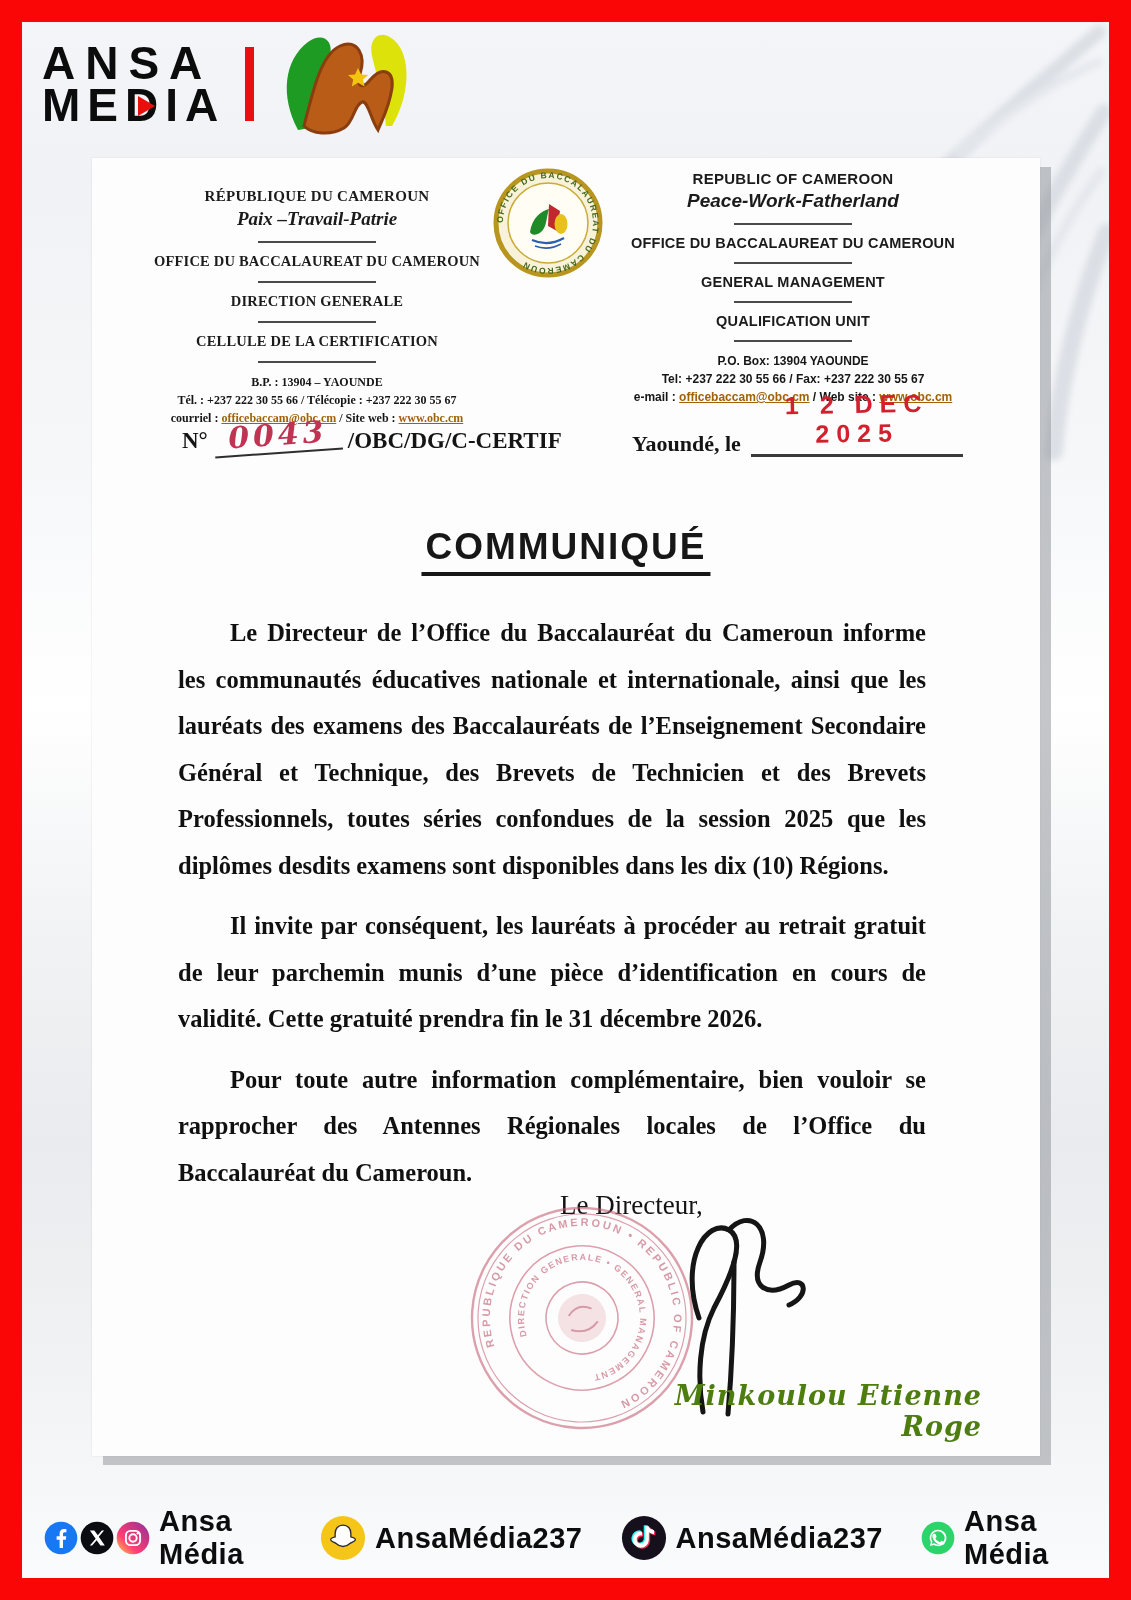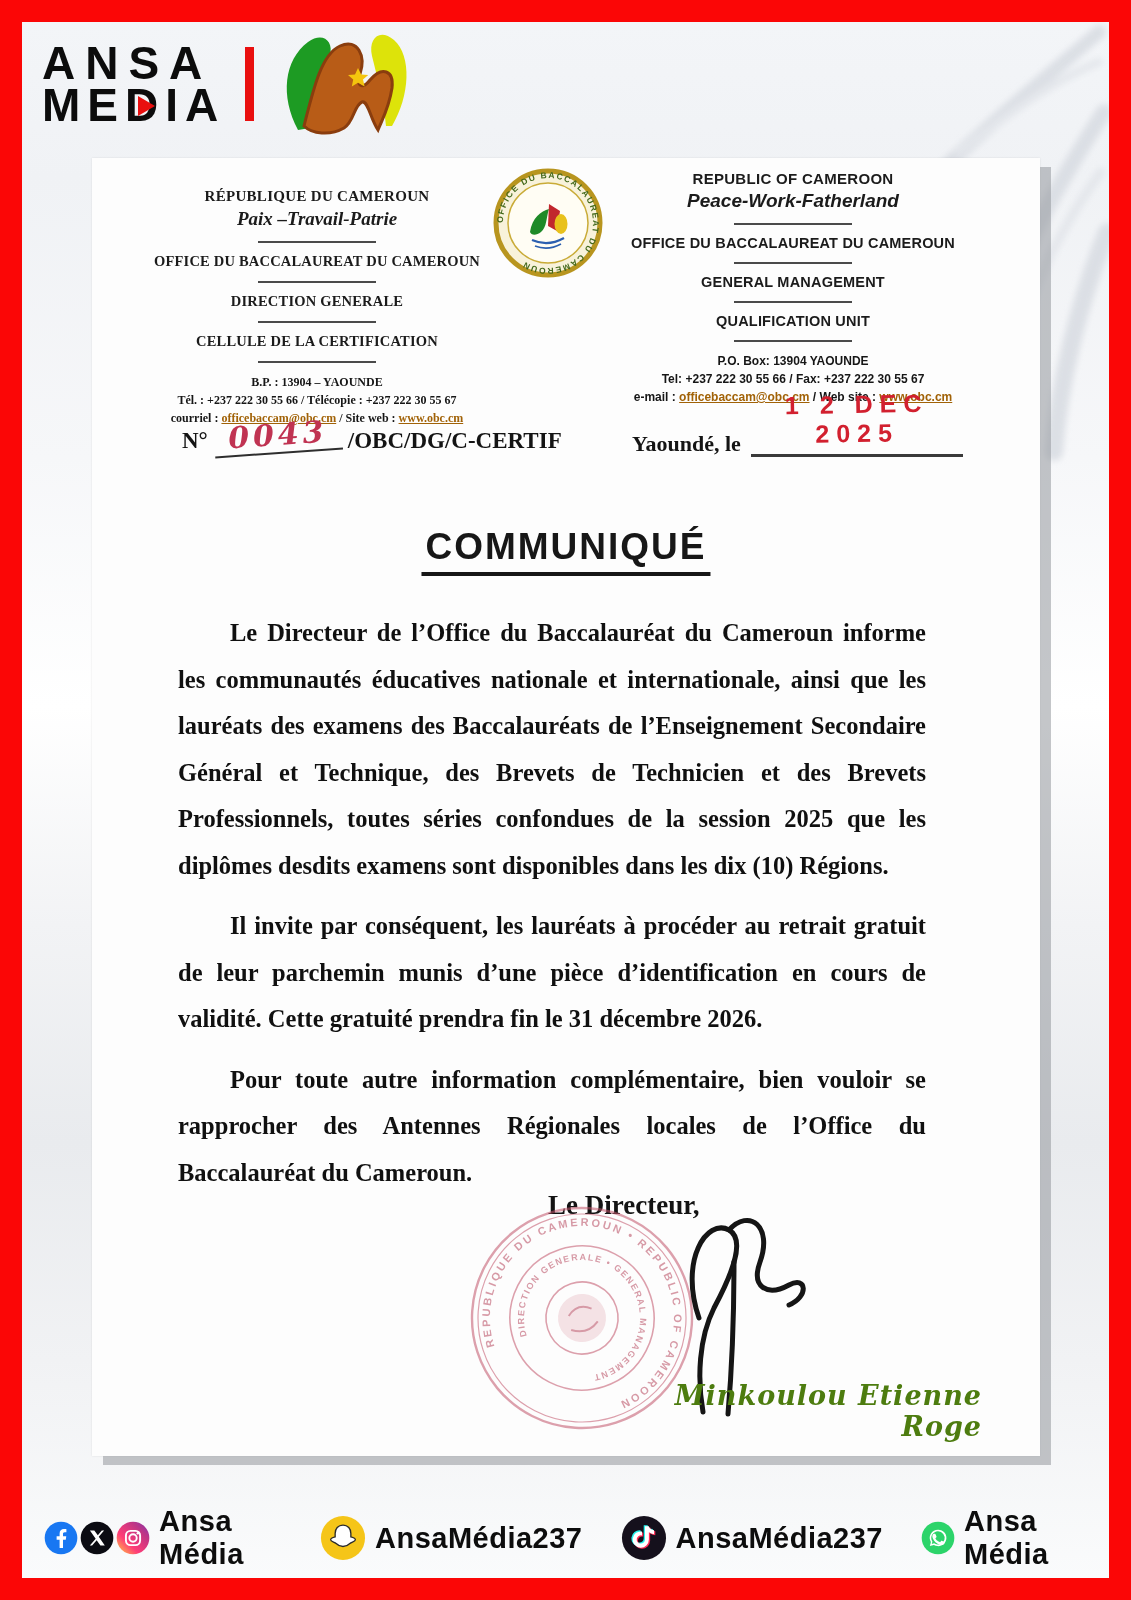--- a/index.html
+++ b/index.html
@@ -51,22 +51,22 @@
 
   .doc-title{position:absolute;left:50%;top:368px;transform:translateX(-50%);
              font-size:37px;font-weight:bold;letter-spacing:2px;color:#171717;
              border-bottom:4px solid #171717;padding:0 4px 4px 4px;}
 
   .body-text{position:absolute;left:86px;top:452px;width:748px;text-align:justify;
              font-family:"Liberation Serif",serif;font-weight:bold;font-size:24.5px;
              line-height:1.9;color:#101010;}
   .body-text p{margin:0 0 14px 0;text-indent:52px;}
 
-  .sig-role{position:absolute;left:456px;top:1032px;font-family:"Liberation Serif",serif;
-            font-weight:bold;font-size:27px;color:#131313;}
+  .sig-role{position:absolute;left:468px;top:1032px;font-family:"Liberation Serif",serif;
+            font-weight:normal;font-size:27px;color:#131313;}
   .stamp{position:absolute;left:372px;top:1042px;opacity:.55;transform:rotate(-18deg);}
   .sig-ink{position:absolute;left:545px;top:1042px;}
   .sig-name{position:absolute;left:540px;top:1222px;width:350px;text-align:right;
             color:#4d7c0f;font-family:"DejaVu Serif",serif;font-style:italic;font-weight:bold;
             font-size:27px;letter-spacing:1px;}
 
   
   .social-bar{position:absolute;left:44px;right:44px;top:1502px;height:72px;display:flex;
               align-items:center;justify-content:flex-start;gap:38px;z-index:6;}
   .sgroup{display:flex;align-items:center;gap:9px;}

